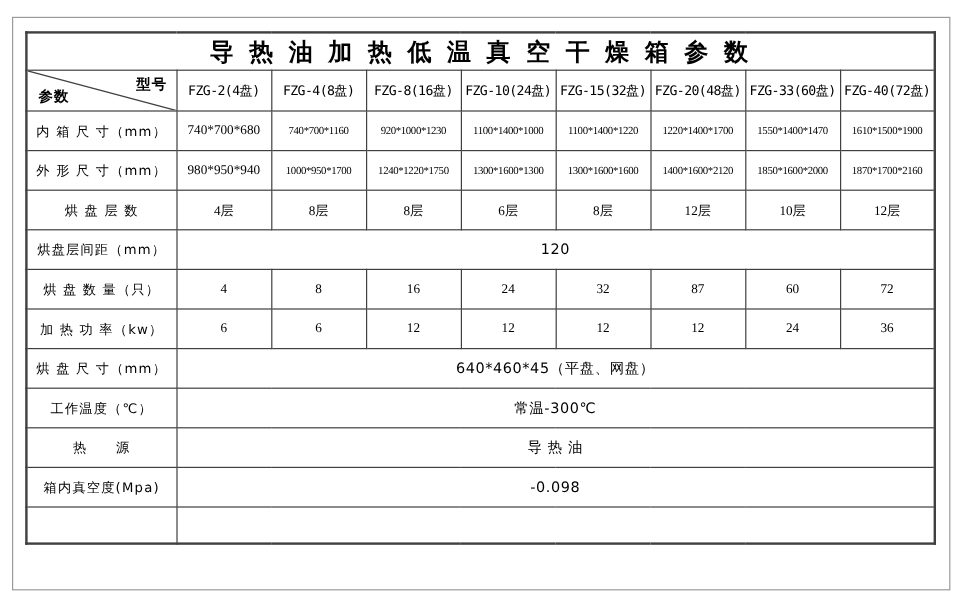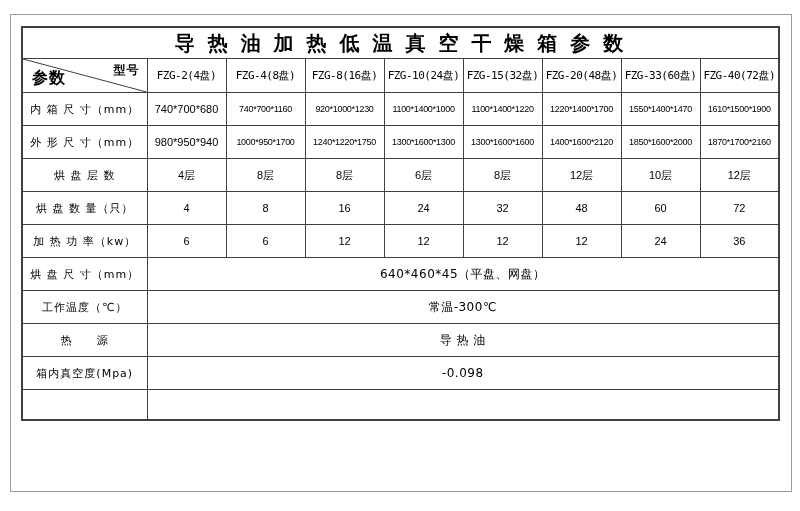--- a/index.html
+++ b/index.html
@@ -67,39 +67,39 @@
     position: absolute;
     top: 3px;
     right: 7px;
     font-size: 12px;
     letter-spacing: 1px;
   }
   .corner-bl {
     position: absolute;
     bottom: 3px;
     left: 9px;
-    font-size: 16px;
+    font-size: 12px;
     letter-spacing: 1px;
     margin-top: 35px;
   }
   td.col-h {
     font-family: "DejaVu Sans Mono", "Liberation Mono", monospace;
     font-size: 11px;
     letter-spacing: -0.5px;
   }
   tr.r-data td, tr.r-empty td { height: 32px; }
   tr.r-empty td { height: 29px; }
   td.label-cell {
     text-align: left;
     padding-left: 10px;
     font-size: 11px;
     letter-spacing: 1px;
   }
   td.value-cell {
-    font-family: Liberation Sans, sans-serif;
+    font-family: Liberation Serif, serif;
     font-size: 11px;
   }
   td.value-cell.dense {
     font-size: 9px;
     letter-spacing: -0.3px;
   }
   td.span-cell {
     font-size: 12px;
     letter-spacing: 0.5px;
   }
@@ -176,27 +176,31 @@
           <td class="value-cell">4层</td>
           <td class="value-cell">8层</td>
           <td class="value-cell">8层</td>
           <td class="value-cell">6层</td>
           <td class="value-cell">8层</td>
           <td class="value-cell">12层</td>
           <td class="value-cell">10层</td>
           <td class="value-cell">12层</td>
         </tr>
         <tr class="r-data">
+          <td class="label-cell">烘盘层间距（mm）</td>
+          <td colspan="8" class="span-cell">120</td>
+        </tr>
+        <tr class="r-data">
           <td class="label-cell">烘 盘 数 量（只）</td>
           <td class="value-cell">4</td>
           <td class="value-cell">8</td>
           <td class="value-cell">16</td>
           <td class="value-cell">24</td>
           <td class="value-cell">32</td>
-          <td class="value-cell">48</td>
+          <td class="value-cell">87</td>
           <td class="value-cell">60</td>
           <td class="value-cell">72</td>
         </tr>
         <tr class="r-data">
           <td class="label-cell">加 热 功 率（kw）</td>
           <td class="value-cell">6</td>
           <td class="value-cell">6</td>
           <td class="value-cell">12</td>
           <td class="value-cell">12</td>
           <td class="value-cell">12</td>

